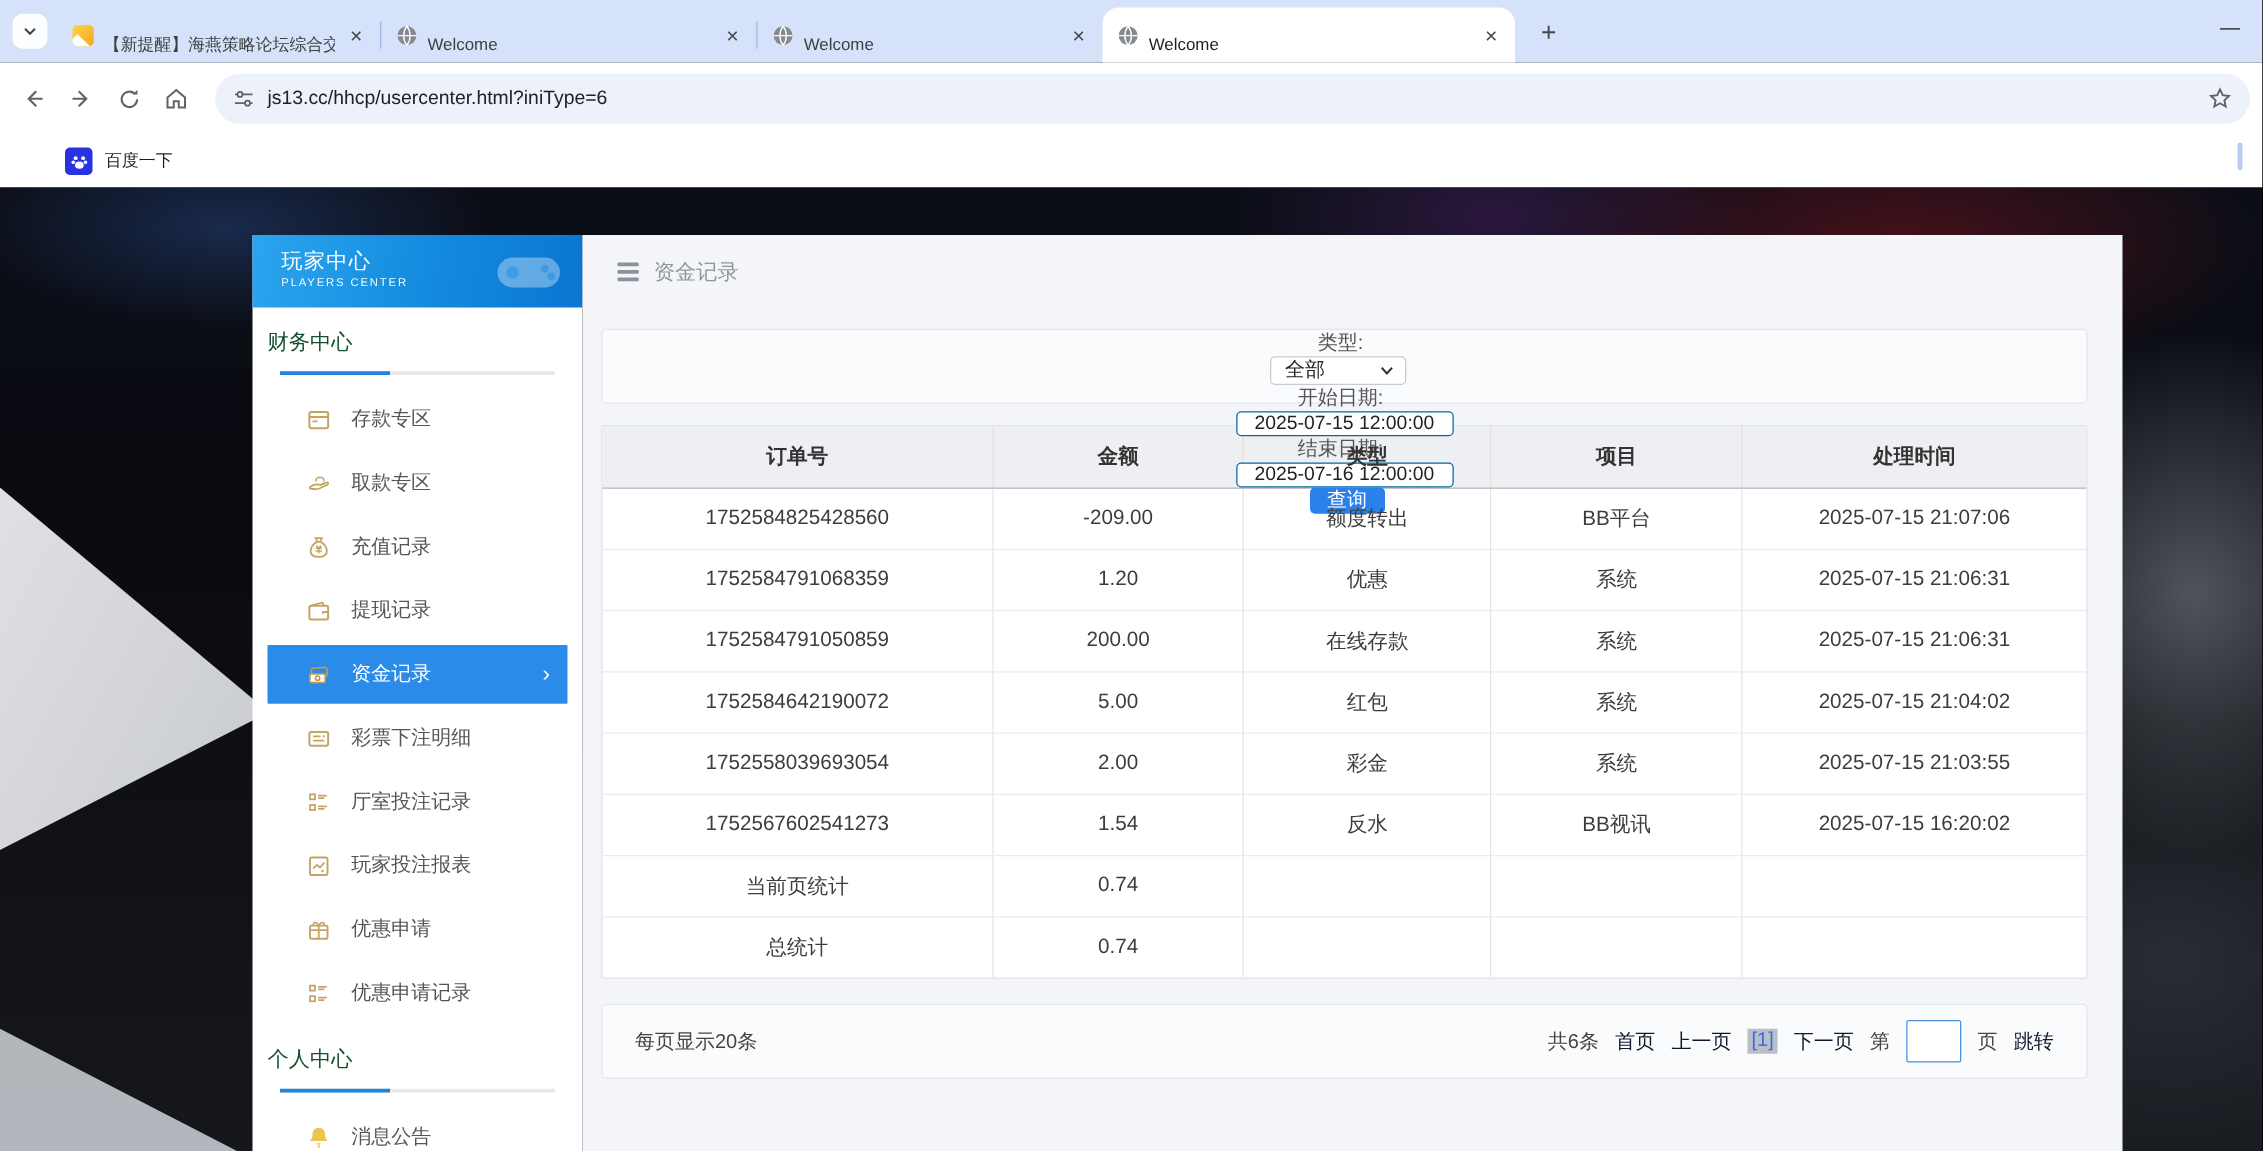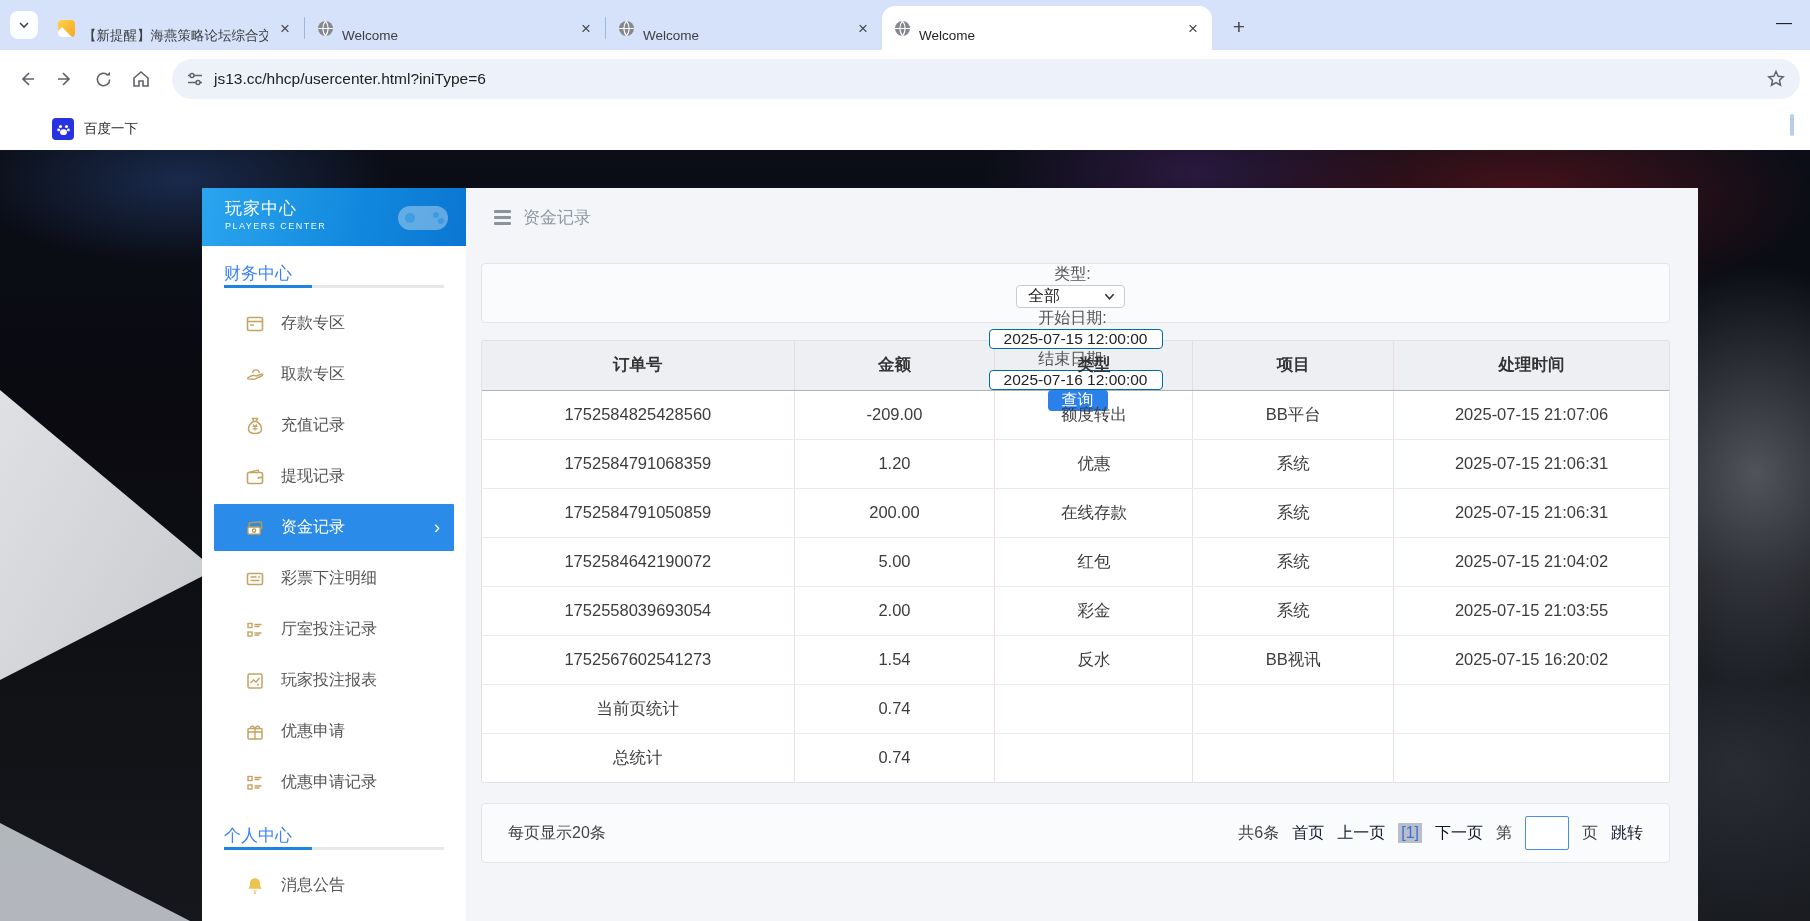--- a/index.html
+++ b/index.html
@@ -51,21 +51,21 @@
   .bg-wedge2 { position:absolute; left:0; bottom:0; width:190px; height:140px;
                background:#cfd3d9; clip-path:polygon(0 30%, 100% 100%, 0 100%); opacity:.85; }
 
   
   .sidebar { position:absolute; left:202px; top:38px; width:264px; bottom:0; background:#fff; }
   .sb-header { height:58px; background:linear-gradient(100deg,#2ba5ee 0%,#1188dd 60%,#0b76d2 100%);
                color:#fff; padding:9px 0 0 23px; position:relative; overflow:hidden; }
   .sb-header .t { font-size:17px; letter-spacing:1px; }
   .sb-header .s { font-size:9px; letter-spacing:1.5px; opacity:.95; margin-top:1px; }
   .sb-header .pad { position:absolute; right:14px; top:8px; opacity:.35; }
-  .sb-section-title { margin:16px 22px 0; font-size:17px; color:#3b82f6; }
+  .sb-section-title { margin:16px 12px 0; font-size:17px; color:#14532d; padding-bottom:12px; }
   .sb-underline { margin:0 22px; height:3px; background:#e8e8e8; position:relative; }
   .sb-underline:before { content:""; position:absolute; left:0; top:0; width:88px; height:3px; background:#1f83e0; }
   .sb-list { margin-top:10px; }
   .menu-item { height:51px; display:flex; align-items:center; padding-left:44px; gap:17px; font-size:16px; color:#555; }
   .menu-item .ico { width:18px; height:18px; display:flex; align-items:center; justify-content:center; }
   .menu-item.active { background:#2b8be9; color:#fff; margin:2px 12px; height:47px; padding-left:32px; border-radius:1px; position:relative; }
   .menu-item.active .chev { position:absolute; right:14px; font-size:18px; color:#fff; }
 
   
   .main { position:absolute; left:466px; top:38px; width:1232px; bottom:0; background:#f3f5f8; }

